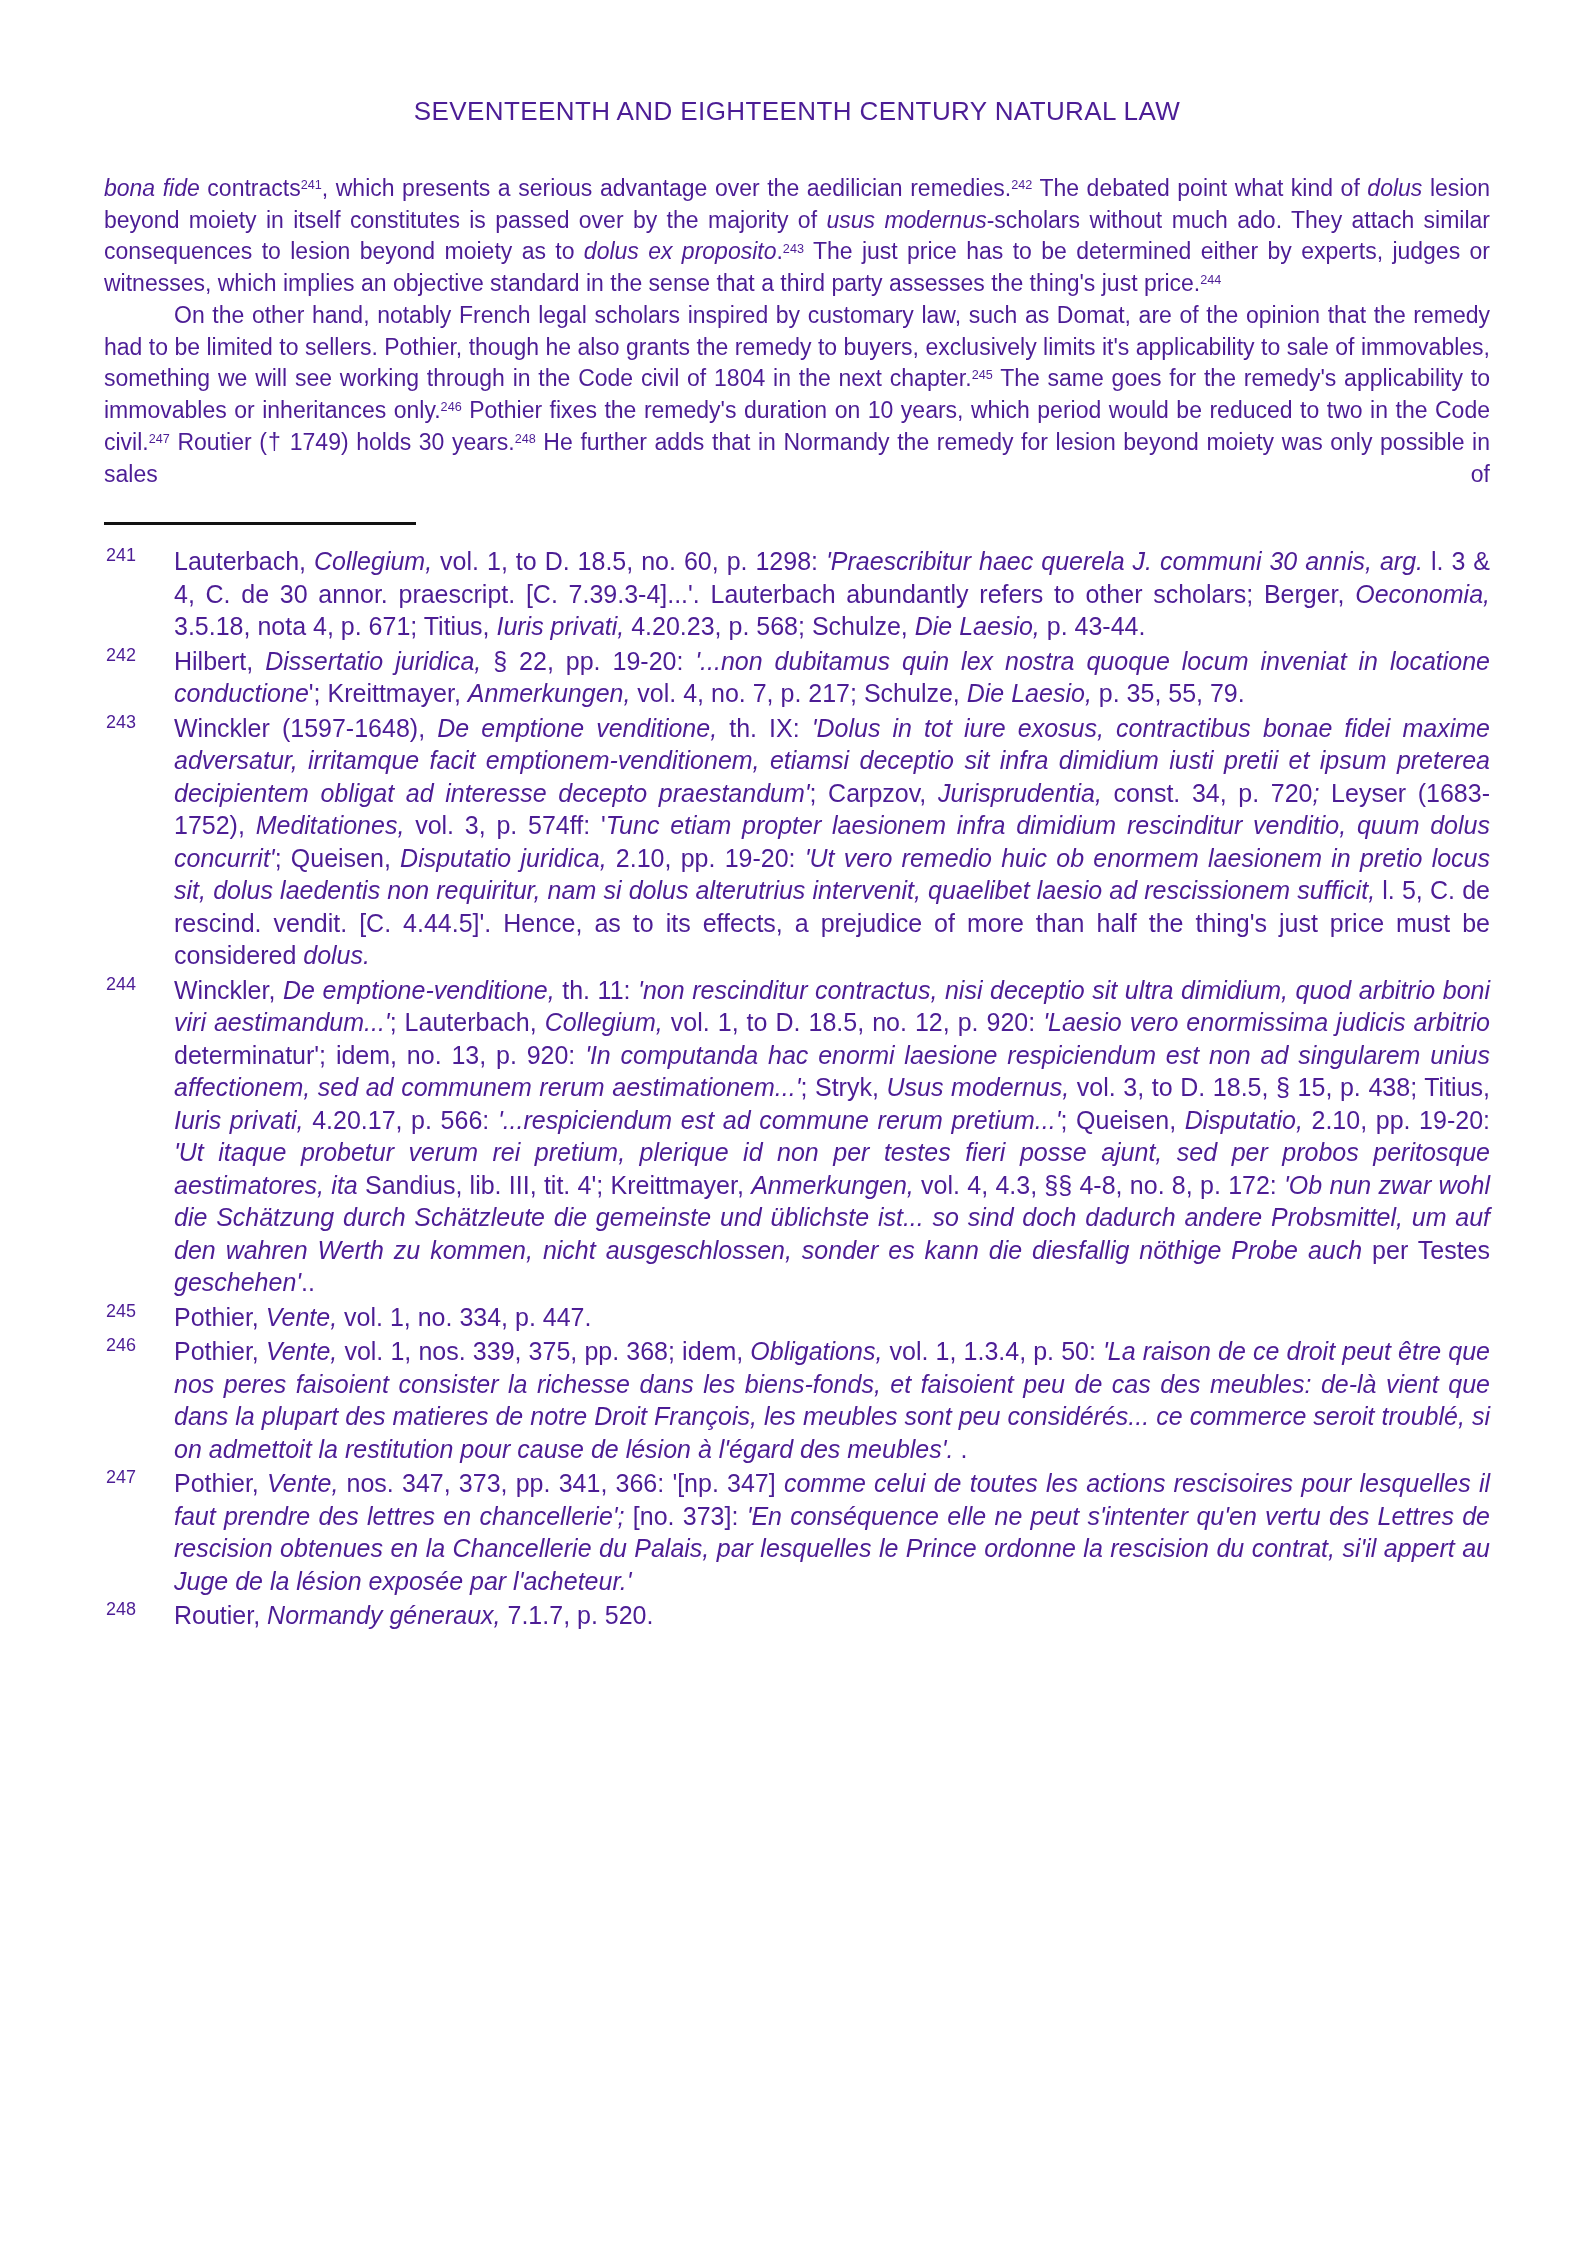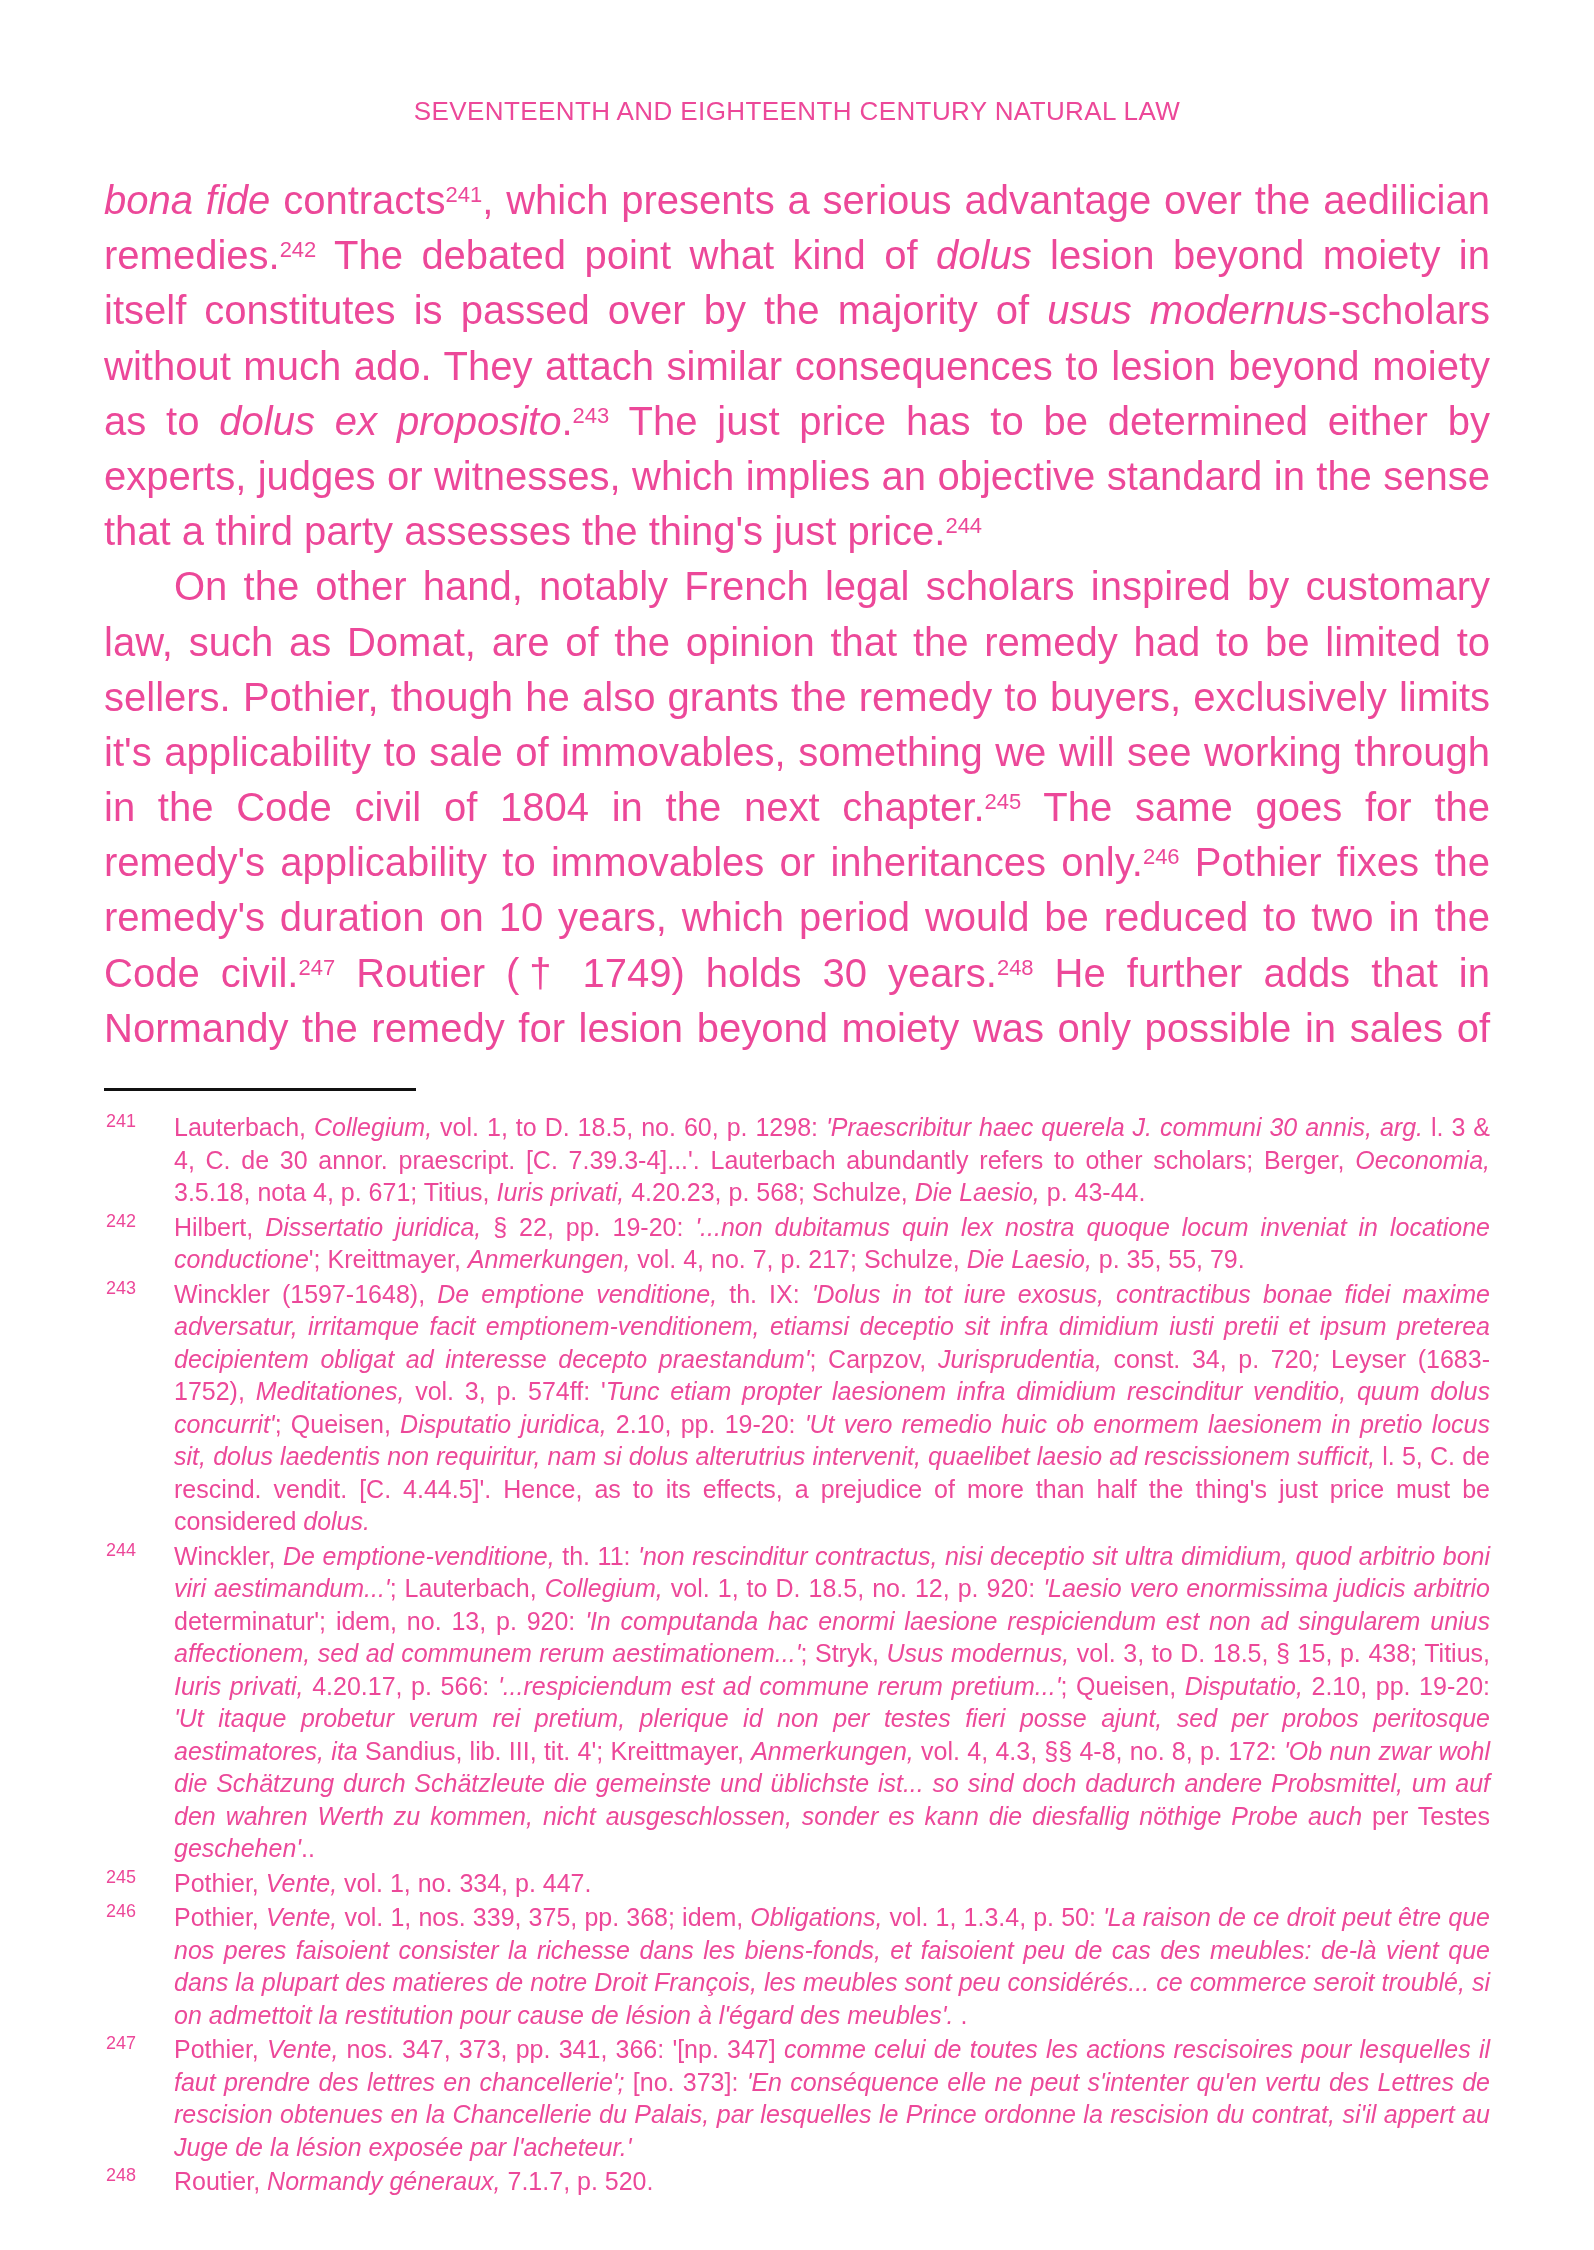--- a/index.html
+++ b/index.html
@@ -10,31 +10,31 @@
   .page {
     width: 1594px;
     height: 2250px;
     margin: 0 auto;
     background: #ffffff;
     box-sizing: border-box;
     padding: 96px 104px 0 104px;
     position: relative;
     overflow: hidden;
     font-family: "Liberation Sans", sans-serif;
-    color: #ec4899;
+    color: #4c1d95;
   }
   .running-header {
     text-align: center;
     font-size: 26px;
     letter-spacing: 0.4px;
     margin-bottom: 46px;
     font-weight: 400;
   }
   .body-text {
-    font-size: 40px;
+    font-size: 23px;
     line-height: 1.38;
     text-align: justify;
   }
   .para {
     margin: 0;
   }
   .para.indent {
     text-indent: 70px;
   }
   .para.cont {

